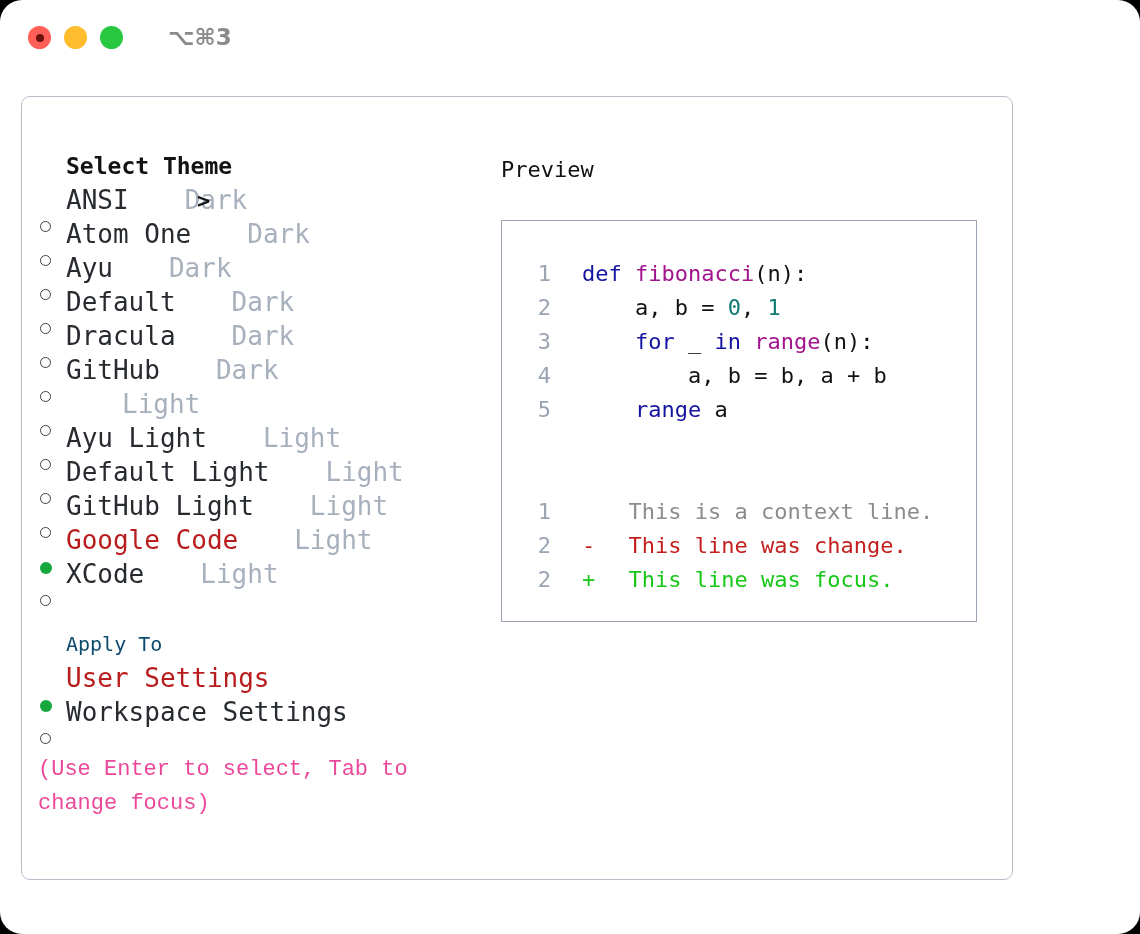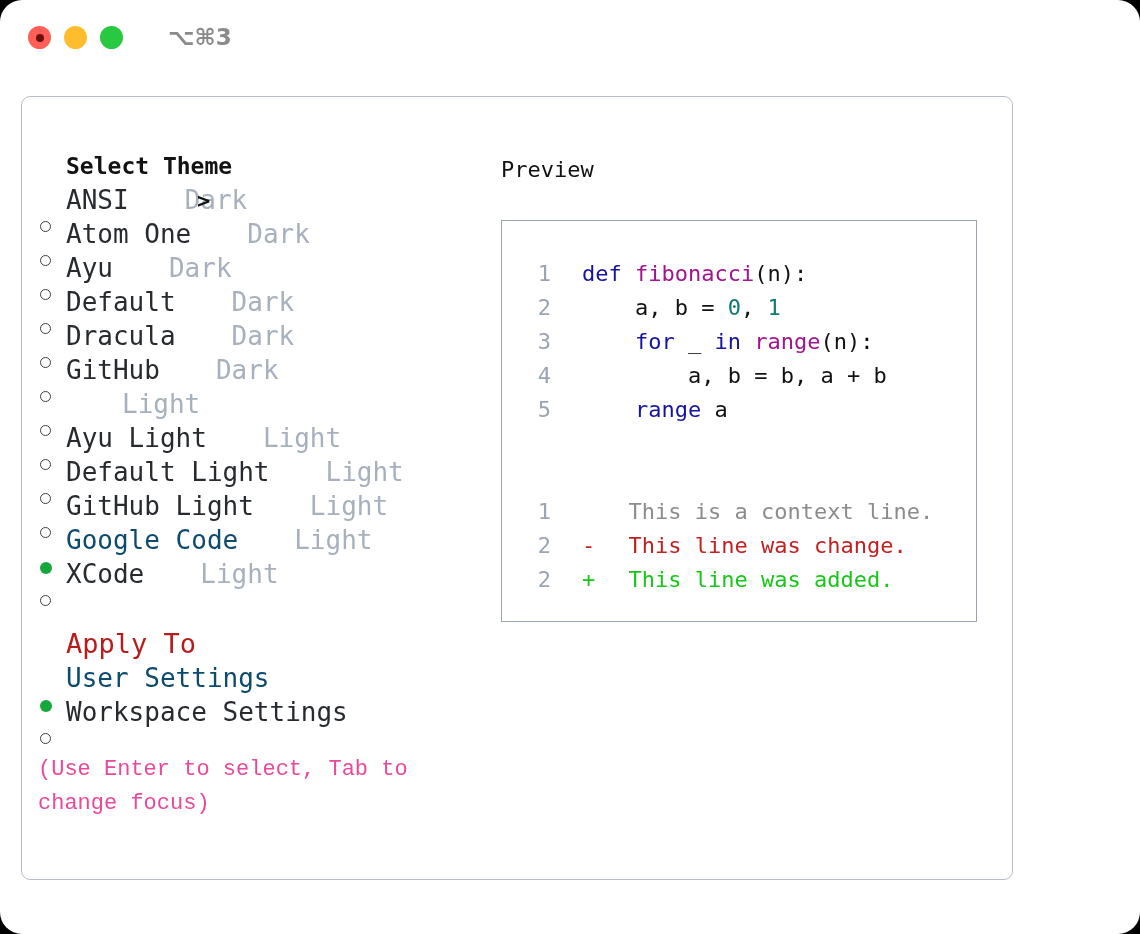--- a/index.html
+++ b/index.html
@@ -143,30 +143,30 @@
     font-weight: 700;
   }
 
   .head-row {
     font-weight: 700;
     color: #121212;
     font-size: 23px;
   }
 
   .name       { color: #272b30; }
-  .name.sel   { color: #0c4a6e; }
+  .name.sel   { color: #b91c1c; }
   .variant    { color: #a7b0bd; padding-left: 9px; margin-left: 47px; }
 
   .spacer-lg { height: 36px; }
 
   .section-head {
     height: 34px;
     line-height: 34px;
-    font-size: 27px;
-    color: #b91c1c;
+    font-size: 20px;
+    color: #0c4a6e;
     padding-left: 28px;
     white-space: pre;
   }
 
   .hint {
     margin-top: 24px;
     font-size: 22px;
     line-height: 34px;
     color: #ec4899;
     width: 410px;
@@ -376,21 +376,21 @@
             <span class="code-text tok-ctx">  </span><span class="code-text tok-ctx">This is a context line.</span>
           </div>
 
           <div class="code-line">
             <span class="lineno">2</span>
             <span class="code-text tok-del">- </span><span class="code-text tok-del">This line was change.</span>
           </div>
 
           <div class="code-line">
             <span class="lineno">2</span>
-            <span class="code-text tok-add">+ </span><span class="code-text tok-add">This line was added.</span>
+            <span class="code-text tok-add">+ </span><span class="code-text tok-add">This line was focus.</span>
           </div>
 
         </div>
       </div>
 
     </div>
   </div>
 </div>
 
 </body></html>

